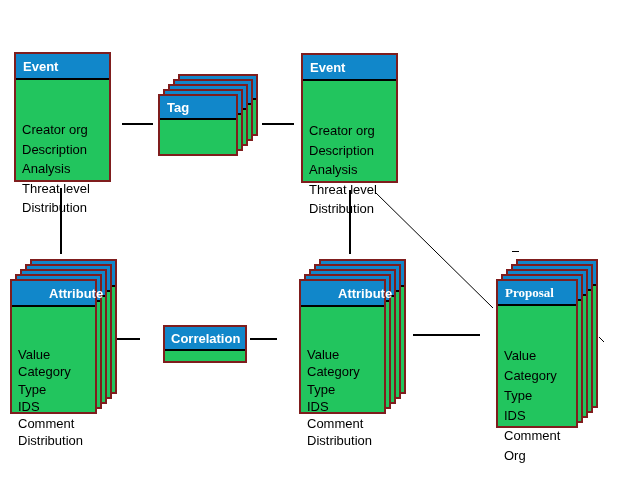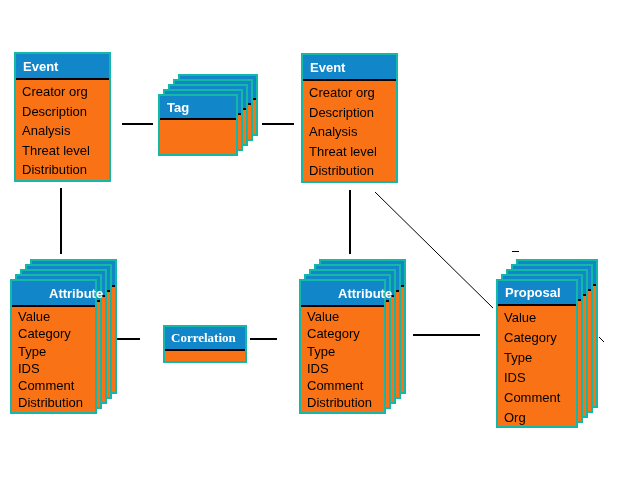--- a/index.html
+++ b/index.html
@@ -3,30 +3,30 @@
 <meta charset="utf-8">
 <style>
   html,body{margin:0;padding:0;background:#ffffff;}
   .canvas{
     position:relative;width:640px;height:480px;background:#ffffff;overflow:hidden;
     font-family:"Liberation Sans","DejaVu Sans",sans-serif;color:#000;
   }
   .connectors{position:absolute;left:0;top:0;width:640px;height:480px;pointer-events:none;}
   .entity{position:absolute;}
   .card,.layer{
-    position:absolute;background:#f97316;border:2px solid #14b8a6;box-sizing:border-box;
+    position:absolute;background:#22c55e;border:2px solid #7f1d1d;box-sizing:border-box;
   }
   .lhdr,.hdr{
     background:var(--hdr,#1187ca);border-bottom:2px solid #000;box-sizing:content-box;
   }
   .hdr{
     color:#fff;font-weight:bold;font-size:13px;padding-left:7px;
     display:flex;align-items:center;
   }
-  .body{overflow:hidden;}
+  .body{overflow:hidden;margin-top:38px;}
   .row{font-size:13px;padding-left:6px;white-space:nowrap;}
 
   
   .e-event .card{width:97px;height:130px;}
   .e-event .hdr{height:24px;}
   .e-event .body{padding-top:2px;}
   .e-event .row{line-height:19.5px;height:19.5px;}
 
   .e-tag .card,.e-tag .layer{width:80px;height:62px;}
   .e-tag .hdr,.e-tag .lhdr{height:22px;}
@@ -34,37 +34,37 @@
 
   .e-attr .card,.e-attr .layer{width:87px;height:135px;}
   .e-attr .hdr,.e-attr .lhdr{height:24px;padding-left:37px;}
   .e-attr .body{padding-top:1px;}
   .e-attr .row{line-height:17.3px;height:17.3px;}
 
   .e-corr .card{width:84px;height:38px;}
   .e-corr .hdr{height:22px;padding-left:6px;}
 
   .e-prop .card,.e-prop .layer{width:82px;height:149px;}
-  .e-prop .hdr,.e-prop .lhdr{height:23px;}
+  .e-prop .hdr,.e-prop .lhdr{height:23px;font-family:Liberation Serif, serif;}
   .e-prop .body{padding-top:2px;}
   .e-prop .row{line-height:20px;height:20px;}
 
   
   .front{left:0;top:20px;z-index:5;}
   .layer.l1{left:5px; top:15px;z-index:4;}
   .layer.l2{left:10px;top:10px;z-index:3;}
   .layer.l3{left:15px;top:5px; z-index:2;}
   .layer.l4{left:20px;top:0;   z-index:1;}
 
   
   #event-left      {left:14px; top:52px; width:97px; height:130px;}
   #tag             {left:158px;top:74px; width:100px;height:88px;}
   #event-right     {left:301px;top:53px; width:97px; height:130px;}
   #attribute-left  {left:10px; top:259px;width:107px;height:155px;}
-  #correlation     {left:163px;top:325px;width:84px; height:38px;font-family:Liberation Serif, serif;}
+  #correlation     {left:163px;top:325px;width:84px; height:38px;}
   #attribute-middle{left:299px;top:259px;width:107px;height:155px;}
   #proposal        {left:496px;top:259px;width:102px;height:169px;}
   .single .card{left:0;top:0;}
 </style>
 </head>
 <body>
 
 <div class="canvas">
 
   <svg class="connectors" width="640" height="480" xmlns="http://www.w3.org/2000/svg" shape-rendering="crispEdges">

